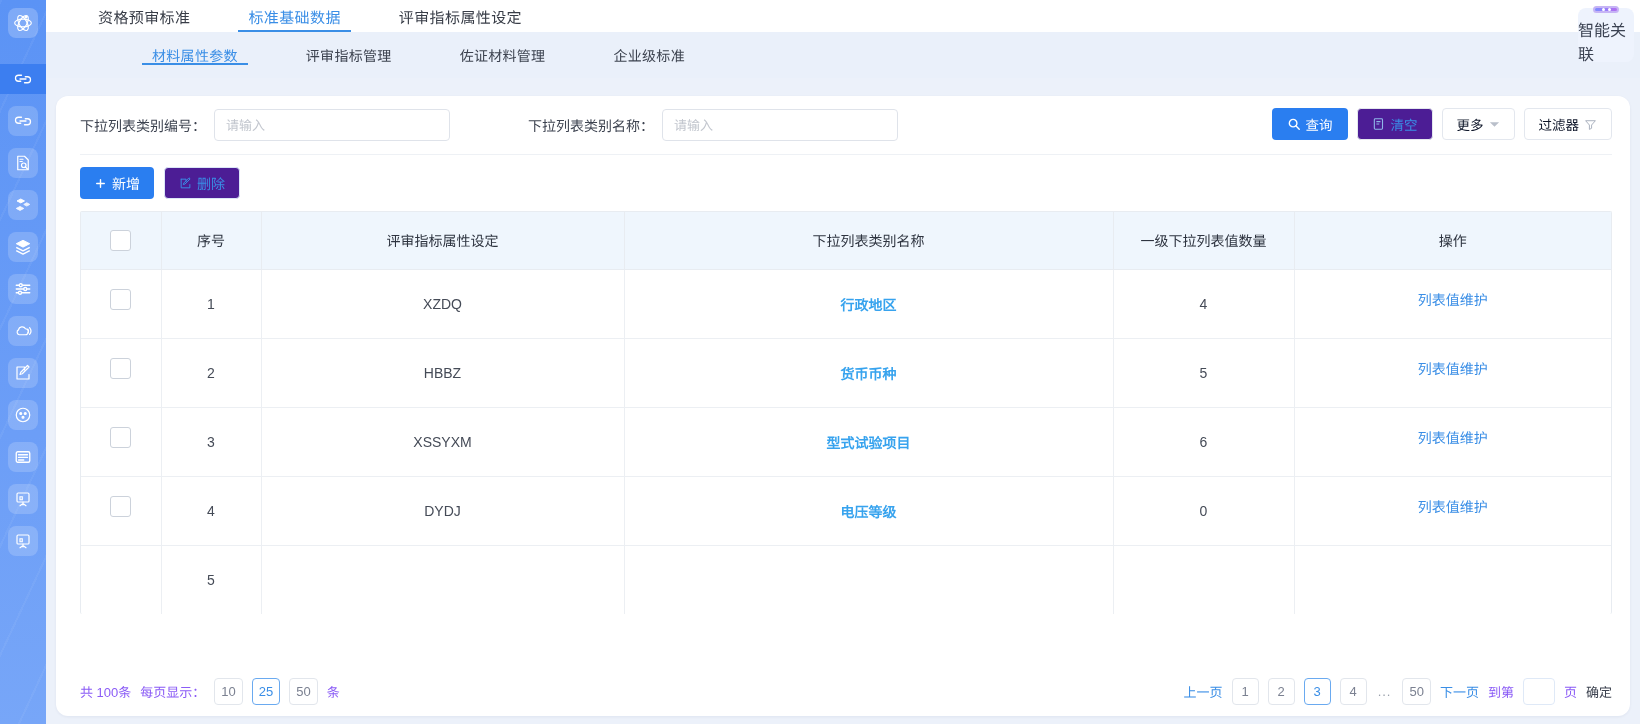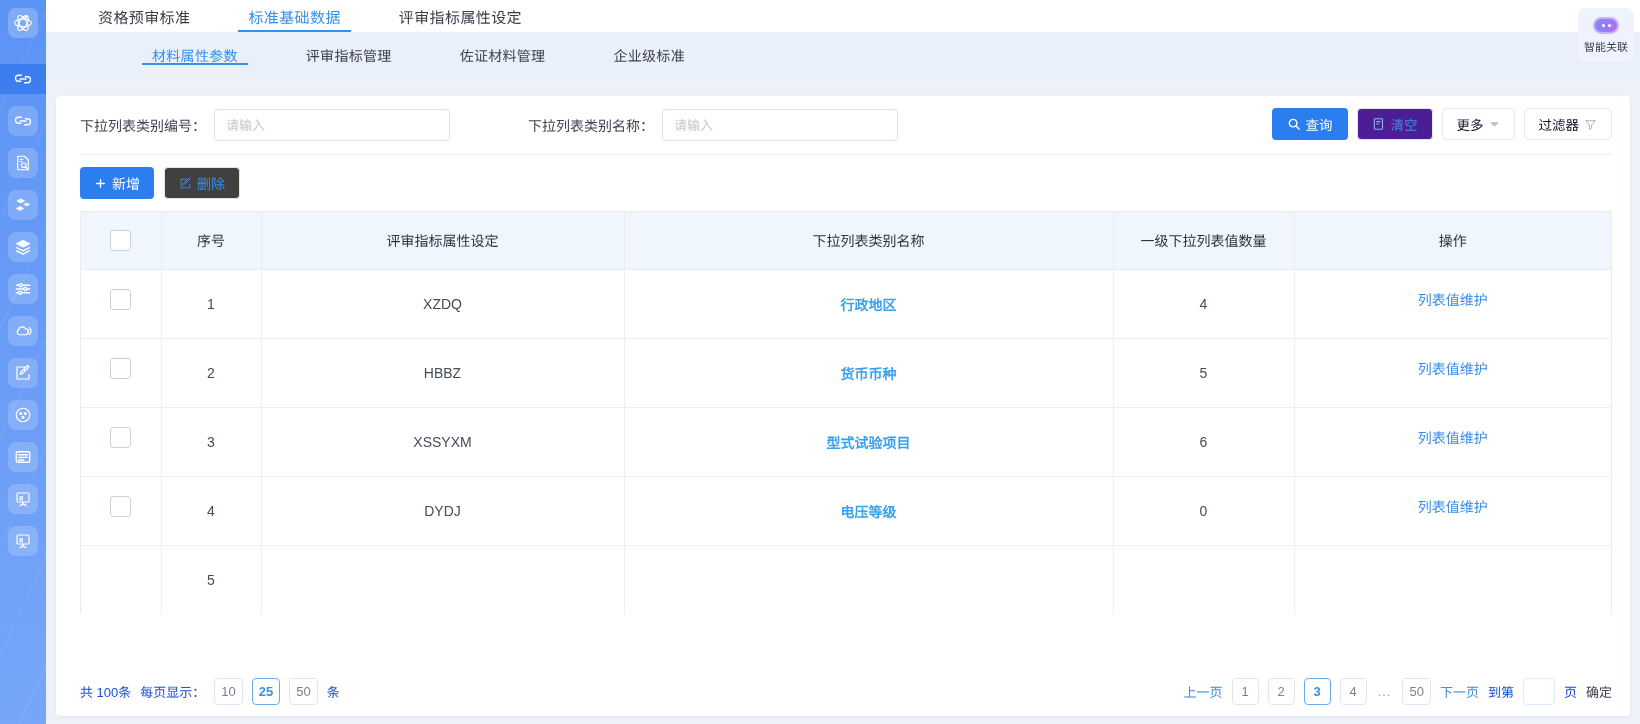--- a/index.html
+++ b/index.html
@@ -83,26 +83,26 @@
     display:flex; flex-direction:column; align-items:center; justify-content:center;
     cursor:pointer; z-index:20;
   }
   .ai-pill .chip{
     width:26px;height:17px;border-radius:9px;
     background:linear-gradient(90deg,#7d8bff,#b36ff0);
     display:flex;align-items:center;justify-content:center;gap:3px;
     border:2px solid #c6b4f5;
   }
   .ai-pill .chip i{ width:3px;height:3px;border-radius:50%;background:#fff;display:block;}
-  .ai-pill .lab{ font-size:11px; color:#3b4252; margin-top:4px;text-align:right; }
+  .ai-pill .lab{ font-size:16px; color:#3b4252; margin-top:4px; }
 
   
   .card{
     position:absolute; left:10px; right:10px; top:96px; bottom:8px;
-    background:#fff; border-radius:4px; box-shadow:0 1px 3px rgba(20,40,90,.06);
+    background:#fff; border-radius:12px; box-shadow:0 1px 3px rgba(20,40,90,.06);
     overflow:hidden;
   }
 
   .filter-row{
     height:58px; display:flex; align-items:center; padding:0 18px 0 24px; position:relative;
   }
   .f-group{ display:flex; align-items:center; }
   .f-label{ font-size:14px; color:#3d4350; white-space:nowrap; }
   .f-input{
     width:236px; height:32px; margin-left:8px;
@@ -121,21 +121,21 @@
   }
   .btn-primary{ background:#2a7ef0; color:#fff; }
   .btn-ghost{ background:#4c1d95; color:#3a8ee6; border-color:#e3e7ee; }
   .btn-plain{ background:#fff; color:#0f172a; border-color:#e3e7ee; }
   .btn svg{ display:block; }
 
   .divider{ height:1px; background:#eef1f5; margin:0 18px 0 24px; }
 
   .tool-row{ height:56px; display:flex; align-items:center; padding-left:24px; gap:10px; }
   .btn-add{ background:#2a7ef0; color:#fff; padding:0 13px; height:32px; font-size:14px;}
-  .btn-del{ background:#404040; color:#3a8ee6; border:1px solid #dbe6f7; padding:0 14px; height:32px; font-size:14px;}
+  .btn-del{ background:#4c1d95; color:#3a8ee6; border:1px solid #dbe6f7; padding:0 14px; height:32px; font-size:14px;}
 
   
   .table-wrap{ margin:0 18px 0 24px; border:1px solid #e8ecf1; border-radius:2px; border-bottom:none;}
   table{ width:100%; border-collapse:collapse; table-layout:fixed; }
   thead th{
     background:#eff6fd; height:57px; font-size:14px; color:#2e3440; font-weight:normal;
     border-right:1px solid #e8ecf1; border-bottom:1px solid #e8ecf1; text-align:center;
   }
   thead th:last-child{ border-right:none; }
   tbody td{
@@ -162,31 +162,31 @@
   .pager{
     position:absolute; left:24px; right:18px; bottom:6px; height:38px;
     display:flex; align-items:center; font-size:13px; color:#5a6070;
   }
   .pager-left{ display:flex; align-items:center; gap:9px; }
   .pg-box{
     min-width:27px; height:27px; padding:0 6px; border:1px solid #e2e6ec; border-radius:4px;
     background:#fff; color:#7b8191; display:inline-flex; align-items:center; justify-content:center;
     cursor:pointer; font-size:13px;
   }
-  .pg-box.active{ border-color:#6aaaf0; color:#3a8ee6;font-weight:bold; }
+  .pg-box.active{ border-color:#6aaaf0; color:#3a8ee6; }
   .pager-right{ margin-left:auto; display:flex; align-items:center; gap:9px; }
   .pg-link{ color:#3a8ee6; cursor:pointer; font-size:13px;}
   .pg-ellipsis{ color:#9aa0ab; letter-spacing:1px; padding:0 2px;}
   .pg-jump{
     width:32px;height:27px;border:1px solid #dfe9f7;border-radius:4px;background:#fff;
     outline:none; font-size:13px; text-align:center; color:#333;
     font-family:"Liberation Sans","DejaVu Sans",sans-serif;
   }
   .pg-confirm{ color:#3d4350; cursor:pointer; font-size:13px; }
-  .pg-word{ color:#1d4ed8; }
+  .pg-word{ color:#8b5cf6; }
 </style>
 </head>
 <body>
 
 <div class="app">
 
   <div class="sidebar">
     <div class="logo-box">
       <svg width="20" height="20" viewBox="0 0 24 24" fill="none" stroke="#fff" stroke-width="1.4">
         <ellipse cx="12" cy="12" rx="10" ry="4.6"></ellipse>

